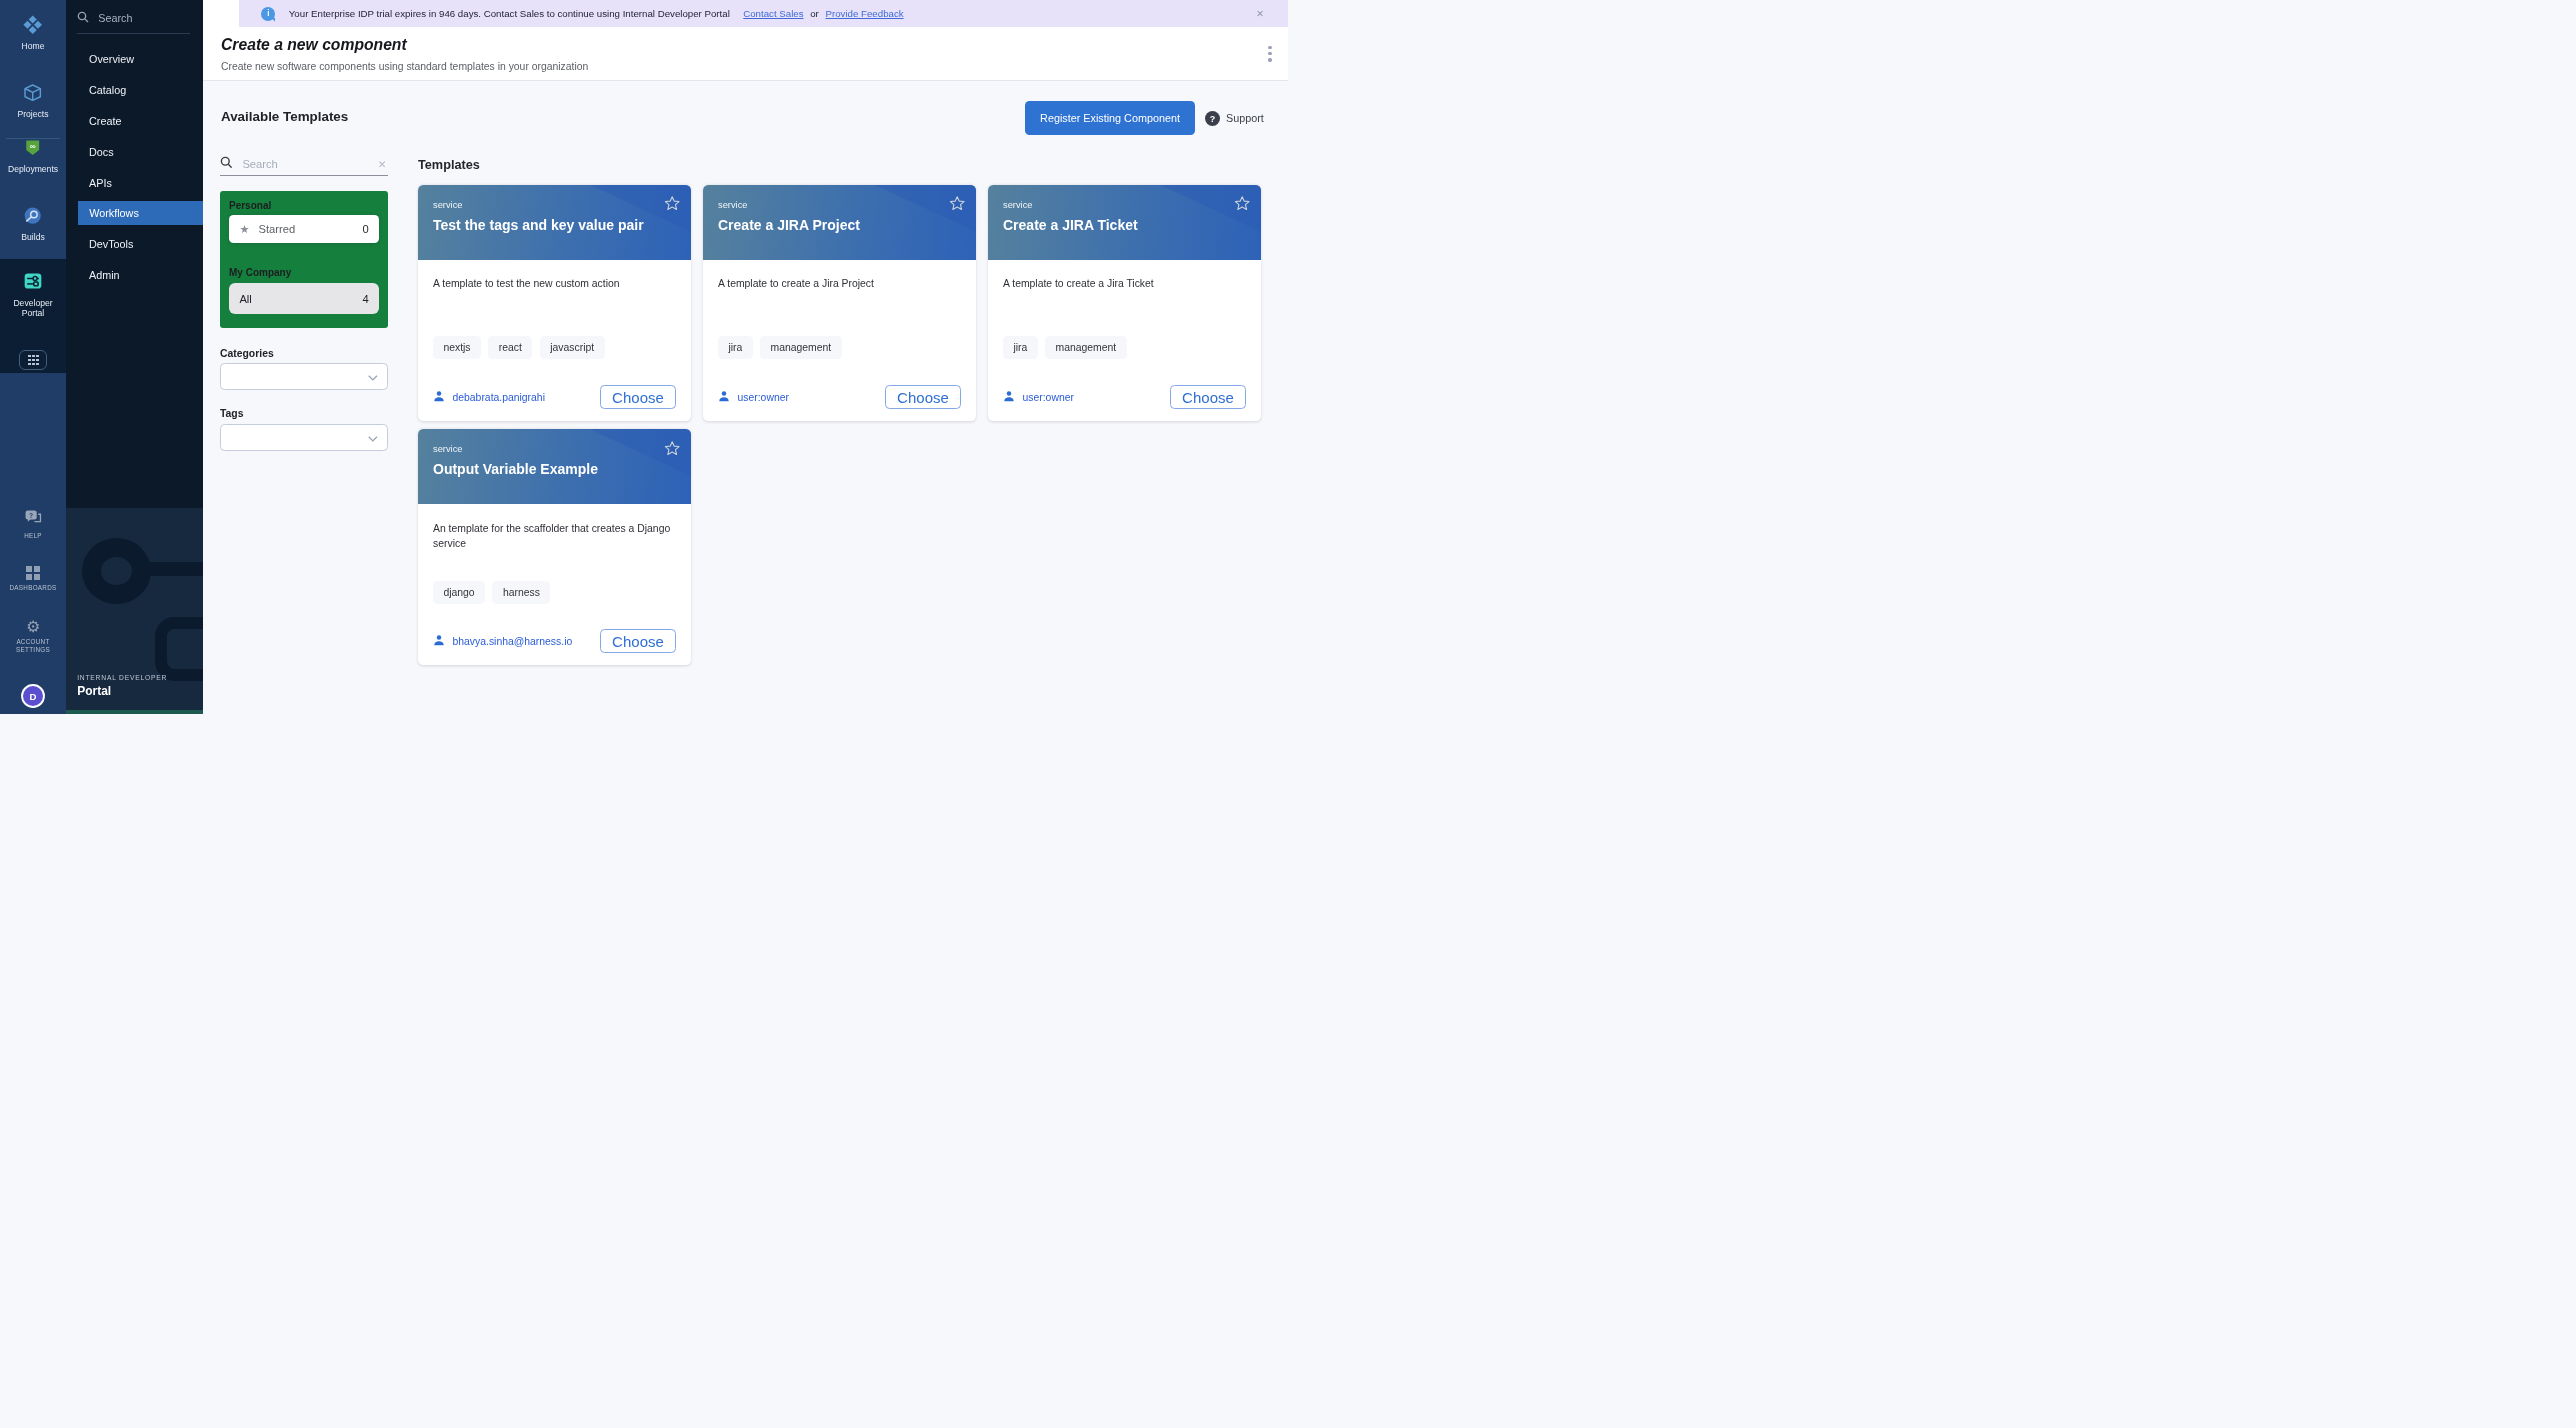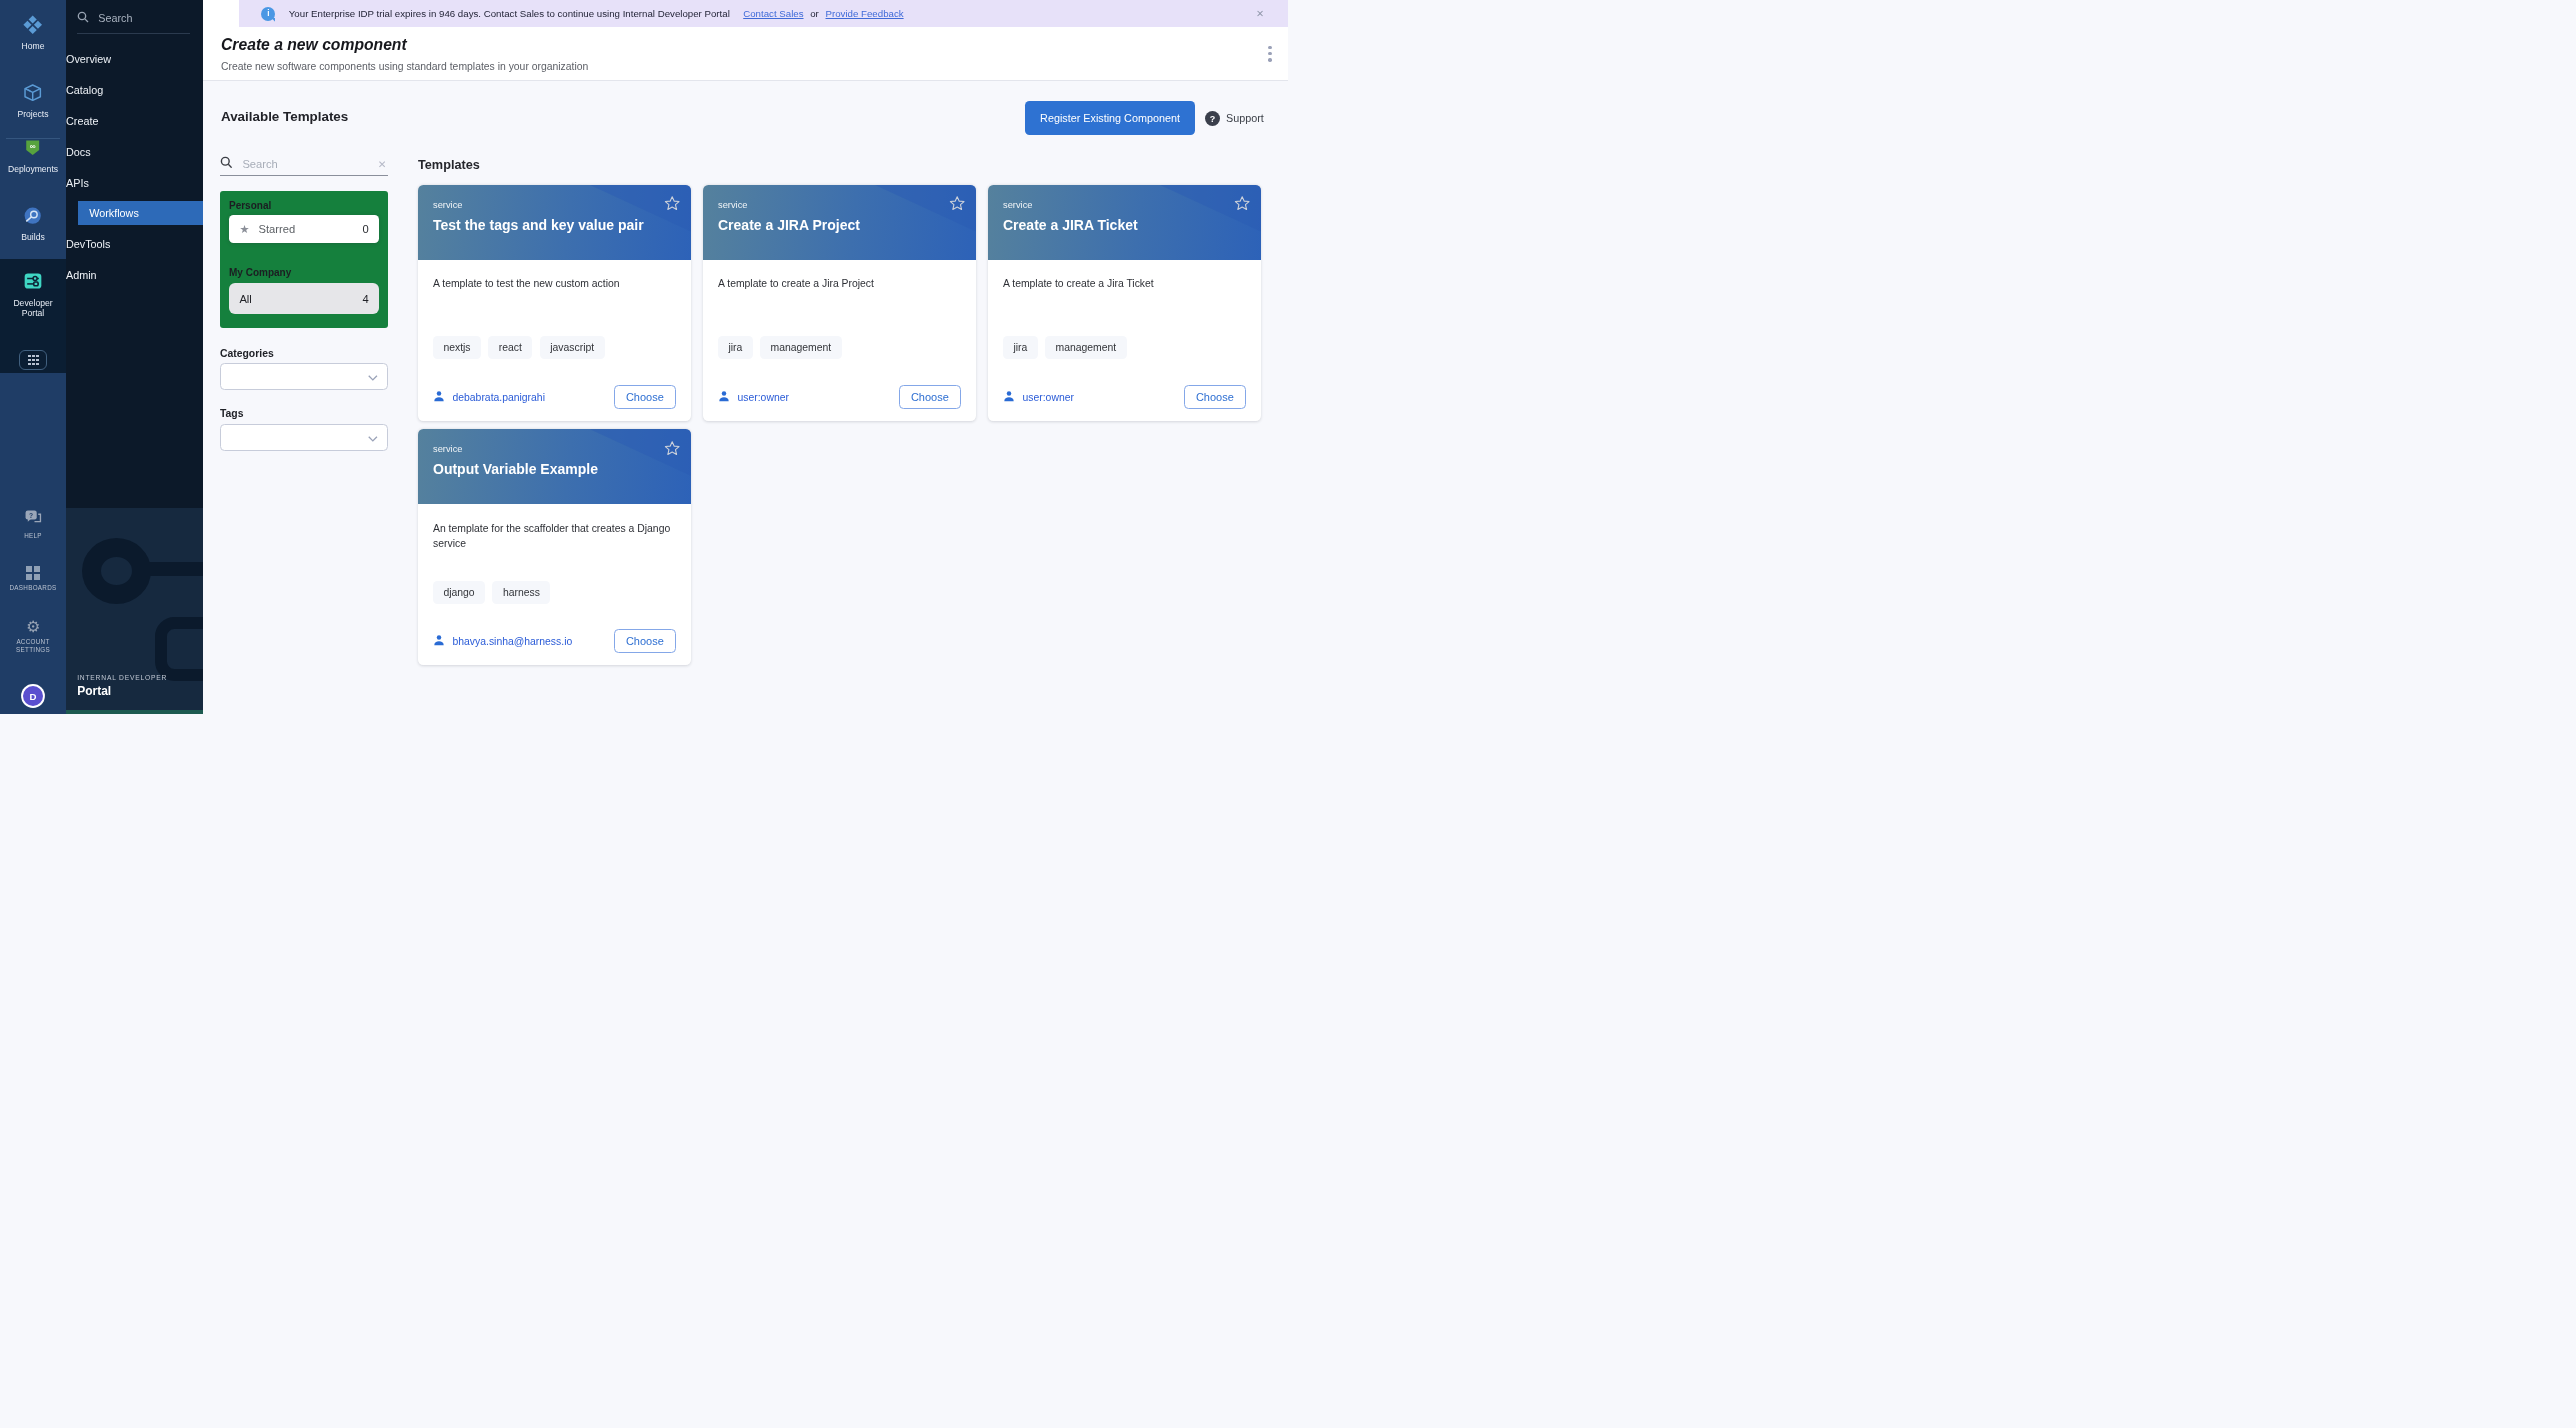--- a/index.html
+++ b/index.html
@@ -20,21 +20,21 @@
   .grid4 span { background:#8fa0b5; }
   .avatar { position:absolute; left:23px; top:686px; width:20px; height:20px; border-radius:50%; background:#5a4fcf; box-shadow:0 0 0 1.9px #ffffff; color:#fff; font-size:9.7px; font-weight:bold; display:flex; align-items:center; justify-content:center; cursor:pointer; }
   .gear-glyph { font-size:15.7px; color:#97a3b4; line-height:1; }
 
   
   .sidebar { position:absolute; left:66px; top:0; width:137px; height:714px; background:#0c1929; z-index:20; overflow:hidden; }
   .sb-search { position:absolute; left:11.2px; top:7.5px; width:113px; height:21px; display:flex; align-items:center; gap:9px; cursor:pointer; }
   .sb-search .txt { color:#a9b2bf; font-size:10.8px; }
   .sb-search-divider { position:absolute; left:11.2px; top:33px; width:113px; height:0.7px; background:#2b3a4e; }
   .sb-nav { position:absolute; left:0; top:43px; width:137px; }
-  .sb-item { height:31px; display:flex; align-items:center; color:#eef2f7; font-size:10.8px; cursor:pointer; }
+  .sb-item { height:31px; display:flex; align-items:center; padding-left:23px; color:#eef2f7; font-size:10.8px; cursor:pointer; }
   .sb-item.active { height:24px; margin:3.4px 0 3.4px 12px; padding-left:11.2px; background:#2d6ab8; color:#ffffff; }
   .sb-deco { position:absolute; left:0; top:508px; width:137px; height:206px; background:#16293f; overflow:hidden; }
   .deco-ring { position:absolute; left:16.4px; top:30px; width:69px; height:66px; border:19.4px solid #0b1a2c; border-radius:50%; }
   .deco-bar { position:absolute; left:78px; top:54px; width:60px; height:14px; background:#0b1a2c; }
   .deco-square { position:absolute; left:89px; top:109px; width:89px; height:64px; border:12px solid #0b1a2c; border-radius:19.4px; }
   .deco-strip { position:absolute; left:0; bottom:0; width:137px; height:3.7px; background:#1d5a50; }
   .sb-brand { position:absolute; left:11.2px; bottom:16.4px; }
   .sb-brand .l1 { color:#c2c9d4; font-size:6.7px; letter-spacing:0.8px; }
   .sb-brand .l2 { color:#ffffff; font-size:12px; font-weight:bold; margin-top:2.2px; }
 
@@ -88,21 +88,21 @@
   .card-head::before { content:''; position:absolute; inset:0; background:#2b5cb3; opacity:.45; clip-path:polygon(63% 0,100% 0,100% 62%); }
   .card-kind { position:relative; color:rgba(255,255,255,.92); font-size:9.3px; }
   .card-title { position:relative; color:#ffffff; font-size:14px; font-weight:bold; margin-top:6.7px; white-space:nowrap; }
   .card-star { position:absolute; right:10.4px; top:10.4px; cursor:pointer; z-index:2; }
   .card-body { flex:1; display:flex; flex-direction:column; padding:16.4px 15px 12px 15px; }
   .card-desc { font-size:10.4px; color:#2e3036; line-height:1.5; min-height:48px; }
   .chips { display:flex; gap:7.5px; margin-top:12px; }
   .chip { height:23px; display:flex; align-items:center; padding:0 10.4px; background:#f5f7fb; border-radius:4.5px; font-size:10.4px; color:#33353a; }
   .owner-row { margin-top:auto; display:flex; align-items:center; gap:7.5px; }
   .owner-link { font-size:10.4px; color:#2a5bd7; text-decoration:none; cursor:pointer; flex:1; white-space:nowrap; overflow:hidden; text-overflow:ellipsis; }
-  .choose-btn { background:#ffffff; border:0.7px solid #84a7e8; border-radius:4.5px; color:#2e6fd2; font-size:11px; font-family:inherit; height:24px; padding:0 11.2px; cursor:pointer; flex:0 0 auto; }
+  .choose-btn { background:#ffffff; border:0.7px solid #84a7e8; border-radius:4.5px; color:#2e6fd2; font-size:15px; font-family:inherit; height:24px; padding:0 11.2px; cursor:pointer; flex:0 0 auto; }
 </style>
 </head>
 <body>
 
 <div class="rail">
   <div class="rail-item" style="top:15px">
     <span>
       <svg width="19.4" height="19.4" viewBox="0 0 24 24">
           <g fill="#5b9bd5">
             <polygon points="12,0.5 17,5.5 12,10.5 7,5.5"></polygon>

